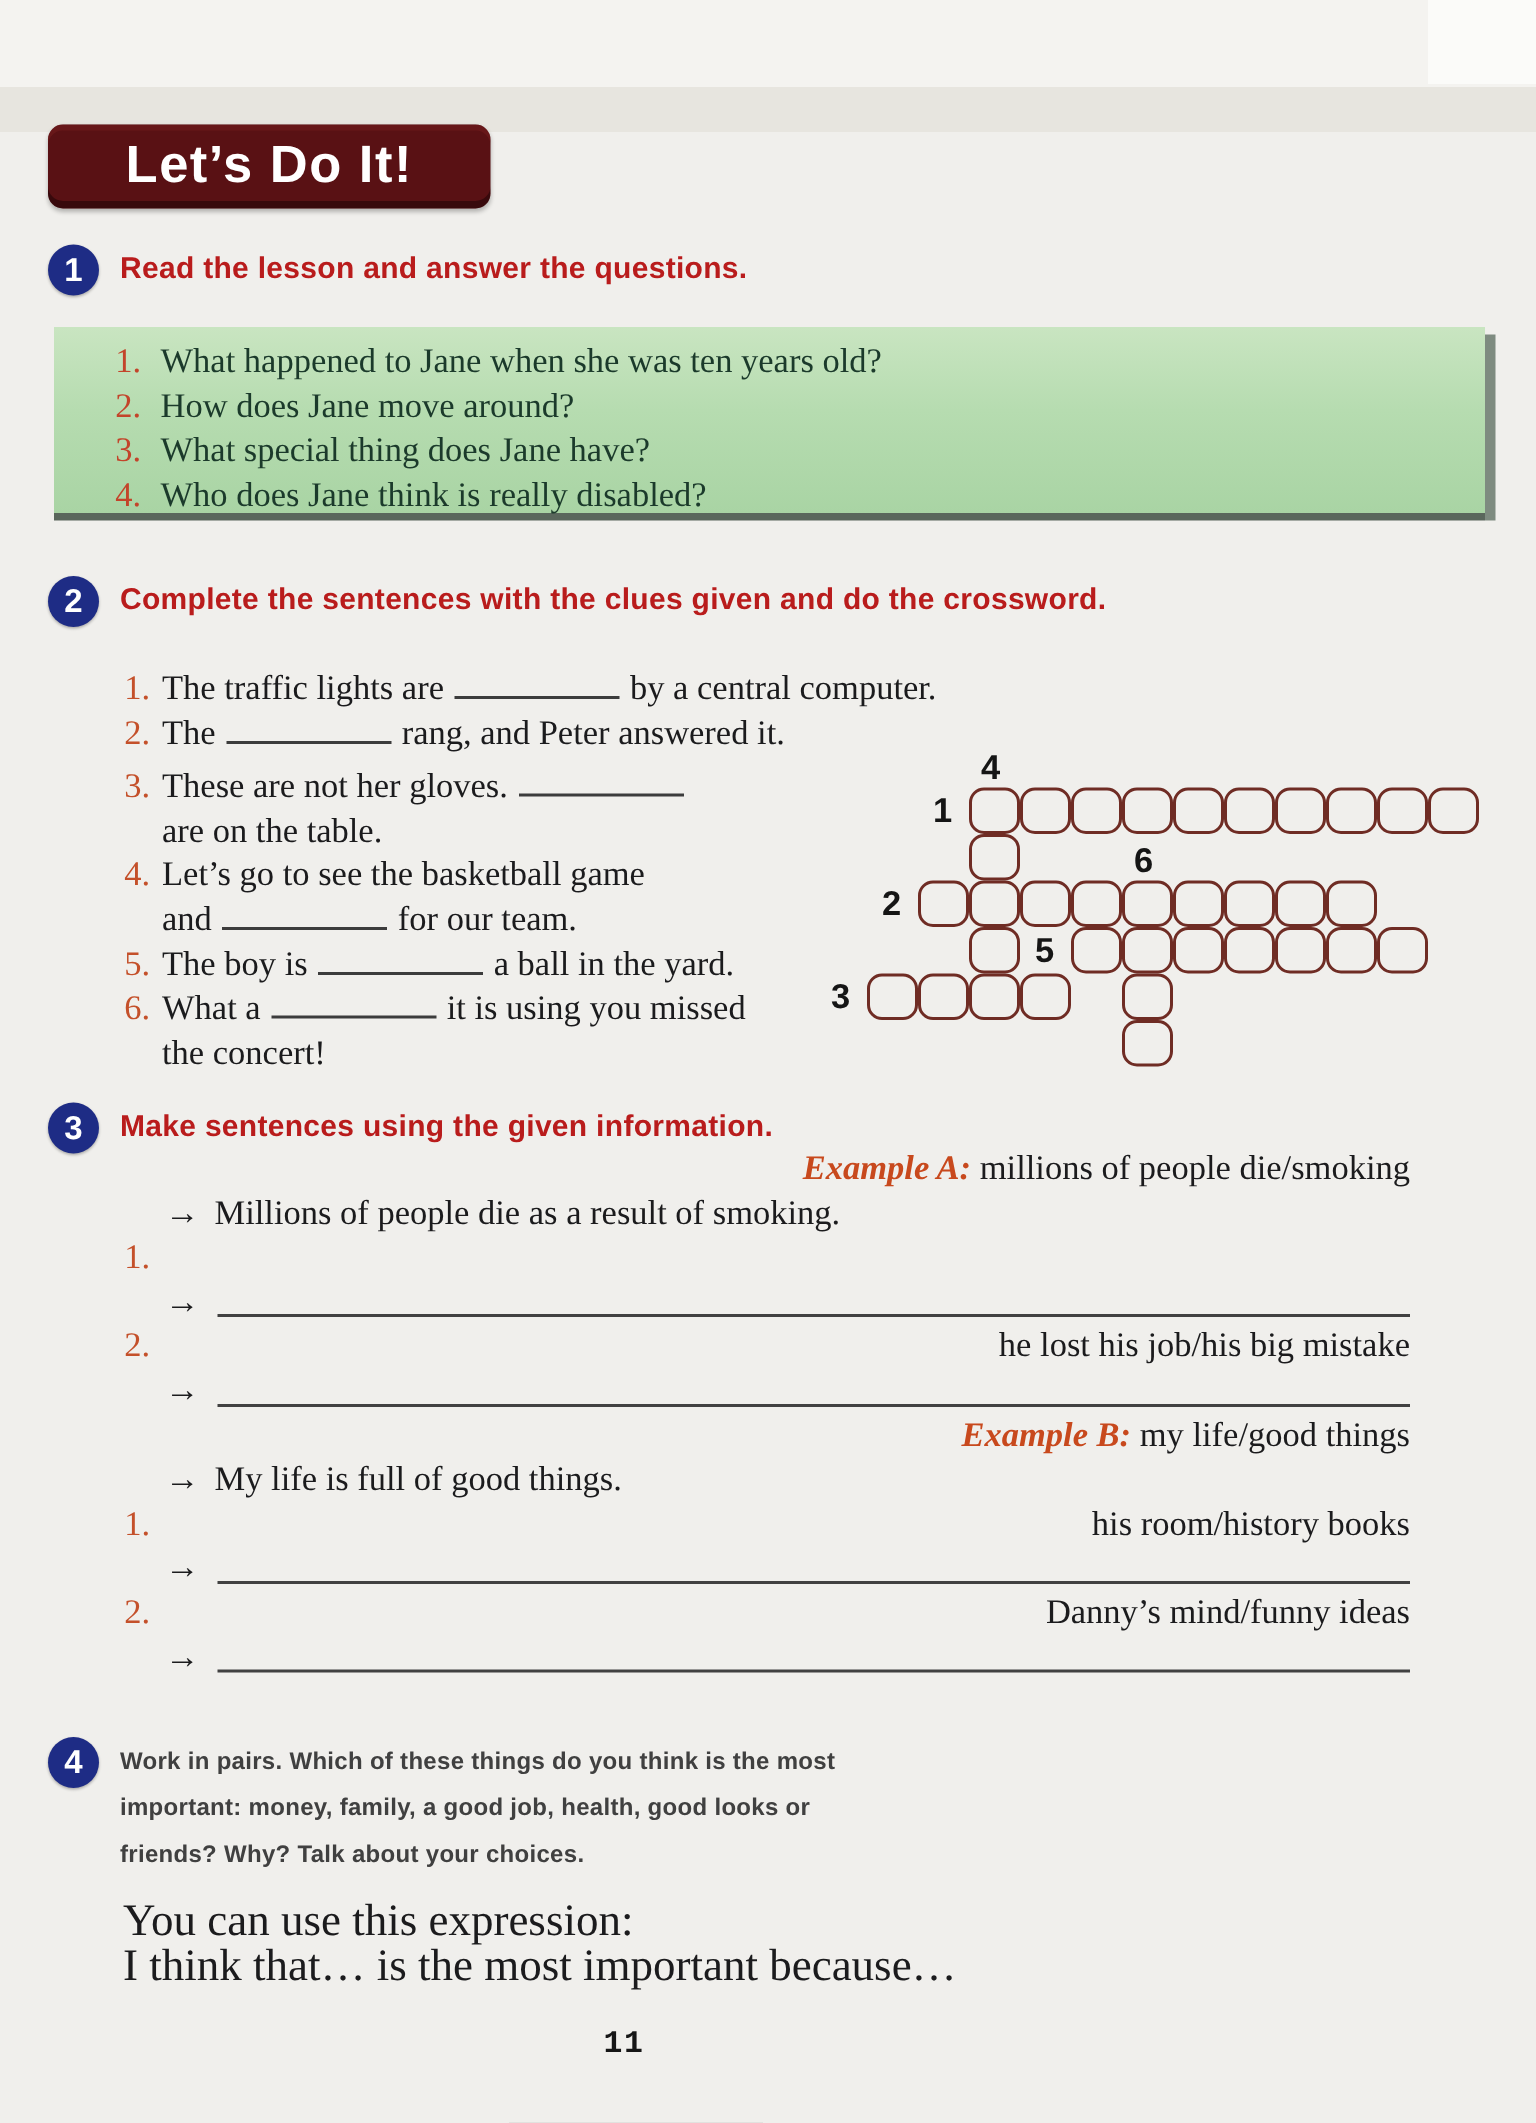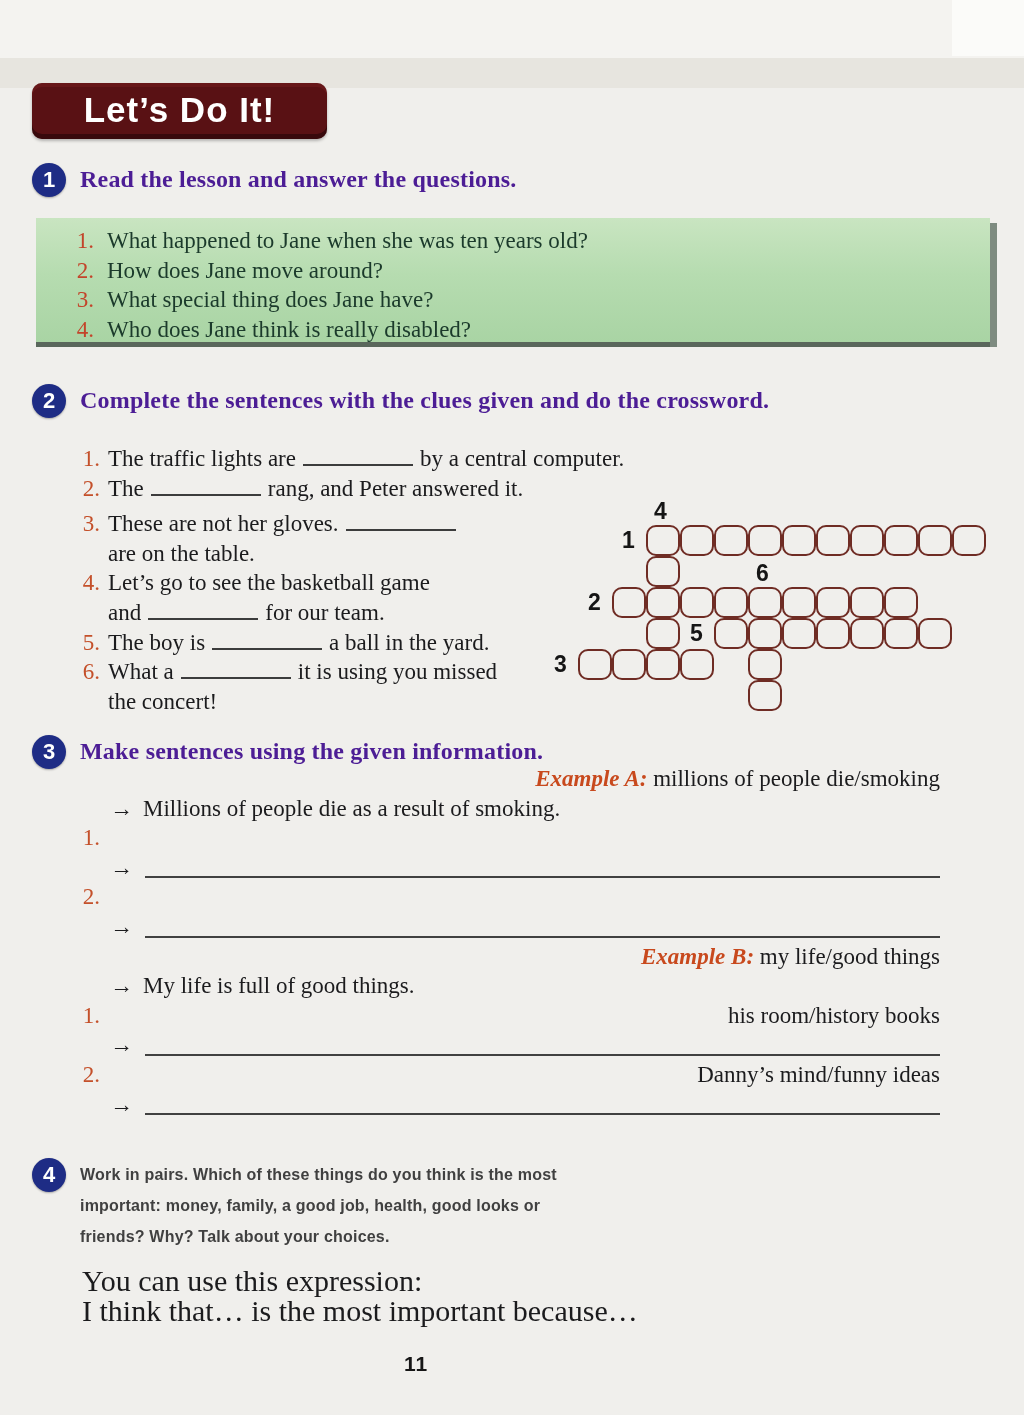--- a/index.html
+++ b/index.html
@@ -32,22 +32,22 @@
   
   .badge {
     position:absolute; width:34px; height:34px; border-radius:50%;
     background:#1e2c85; color:#fff;
     font-family:"Liberation Sans","DejaVu Sans",sans-serif; font-weight:bold; font-size:22px;
     display:flex; align-items:center; justify-content:center;
     box-shadow:0 1px 2px rgba(0,0,0,.3);
   }
   .ex-title {
     position:absolute; left:80px;
-    color:#4c1d95; font-family:Liberation Serif, serif;
-    font-weight:bold; font-size:24px; letter-spacing:.2px; line-height:31px;
+    color:#b91c1c; font-family:Liberation Sans, sans-serif;
+    font-weight:bold; font-size:20px; letter-spacing:.2px; line-height:31px;
   }
 
   
   .green-box {
     position:absolute; left:36px; top:218px; width:954px; height:129px;
     background:linear-gradient(180deg,#c9e5c1 0%,#b6dcb0 45%,#a9d4a4 100%);
     border-bottom:5px solid #5a675c;
     padding-top:8px;
   }
   .green-box::after {
@@ -91,21 +91,21 @@
 
   
   .ex4-title { position:absolute; left:80px; top:1159px; width:900px; }
   .ex4-title div {
     color:#404040; font-family:"Liberation Sans","DejaVu Sans",sans-serif;
     font-weight:bold; font-size:16px; letter-spacing:.2px; line-height:31px;
   }
   .note { position:absolute; left:82px; top:1266px; width:800px; font-size:30px; line-height:29.6px; }
   .page-number {
     position:absolute; left:0; top:1352px; width:832px; text-align:center;
-    font-family:Liberation Sans, sans-serif; font-weight:bold; font-size:21px; color:#161616;
+    font-family:Liberation Mono, monospace; font-weight:bold; font-size:21px; color:#161616;
     letter-spacing:1px;
   }
 </style>
 </head>
 <body>
 
 <div class="page">
   <div class="scan-band2"></div>
   <div class="scan-band"></div>
   <div class="scan-patch-tr"></div>
@@ -219,21 +219,21 @@
       <div class="e3-row"><span class="e3-label">Example A:</span><span class="e3-given-ex"> millions of people die/smoking</span></div>
       <div class="e3-row e3-ans">
         <span class="e3-arrow">→</span>
         <span class="e3-ans-text">Millions of people die as a result of smoking.</span>
       </div>
       <div class="e3-row"><span class="e3-num">1.</span></div>
       <div class="e3-row e3-ans">
         <span class="e3-arrow">→</span>
         <span class="ans-line"></span>
       </div>
-      <div class="e3-row"><span class="e3-num">2.</span></div>
+      <div class="e3-row"><span class="e3-num">2.</span><span class="e3-given-text">he lost his job/his big mistake</span></div>
       <div class="e3-row e3-ans">
         <span class="e3-arrow">→</span>
         <span class="ans-line"></span>
       </div>
       <div class="e3-row"><span class="e3-label">Example B:</span><span class="e3-given-ex"> my life/good things</span></div>
       <div class="e3-row e3-ans">
         <span class="e3-arrow">→</span>
         <span class="e3-ans-text">My life is full of good things.</span>
       </div>
       <div class="e3-row"><span class="e3-num">1.</span><span class="e3-given-text">his room/history books</span></div>

